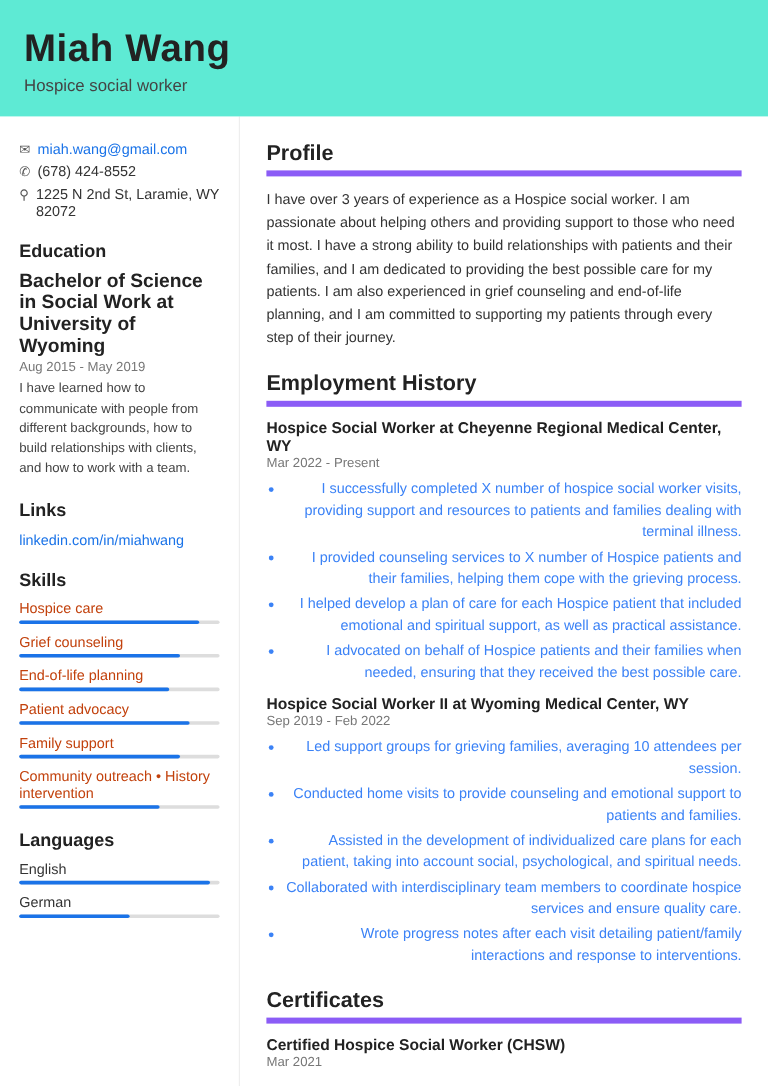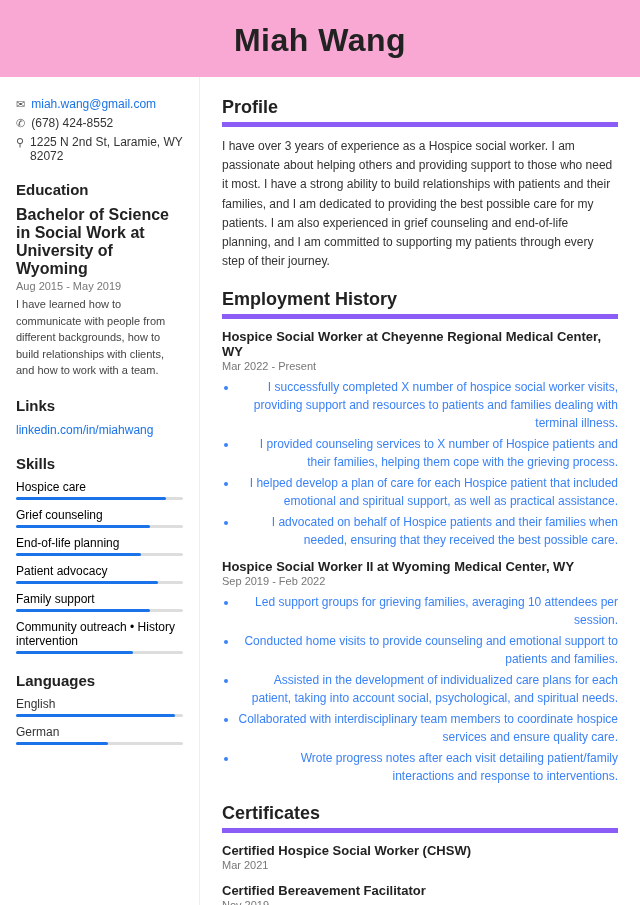--- a/index.html
+++ b/index.html
@@ -7,23 +7,23 @@
       font-family: Arial, sans-serif;
       font-size: 13px;
       color: #333;
       background: #fff;
       width: 640px;
       min-height: 905px;
     }
 
     
     .header {
-      background: #f9a8d4;
-      text-align: center;
-      padding: 22px 4px 18px;
+      background: #5eead4;
+      text-align: left;
+      padding: 22px 20px 18px;
       position: relative;
     }
     .header-name {
       font-size: 32px;
       font-weight: bold;
       color: #222;
       letter-spacing: 0.5px;
     }
     .header-title {
       font-size: 14px;
@@ -96,21 +96,21 @@
       color: #1a73e8;
       text-decoration: none;
       font-size: 12px;
     }
 
     .skill-item {
       margin-bottom: 8px;
     }
     .skill-name {
       font-size: 12px;
-      color: #000000;
+      color: #c2410c;
       margin-bottom: 3px;
     }
     .skill-bar-bg {
       height: 3px;
       background: #ddd;
       border-radius: 2px;
     }
     .skill-bar-fill {
       height: 3px;
       background: #1a73e8;
@@ -194,20 +194,21 @@
       font-size: 11px;
       color: #777;
       margin-bottom: 12px;
     }
   </style>
 </head>
 <body>
 
 <div class="header">
   <div class="header-name">Miah Wang</div>
+  <div class="header-title">Hospice social worker</div>
 </div>
 
 <div class="main-layout">
 
   <div class="sidebar">
 
     <div class="sidebar-section">
       <div class="contact-item">
         <span class="contact-icon">✉</span>
         <a class="contact-link" href="#">miah.wang@gmail.com</a>

